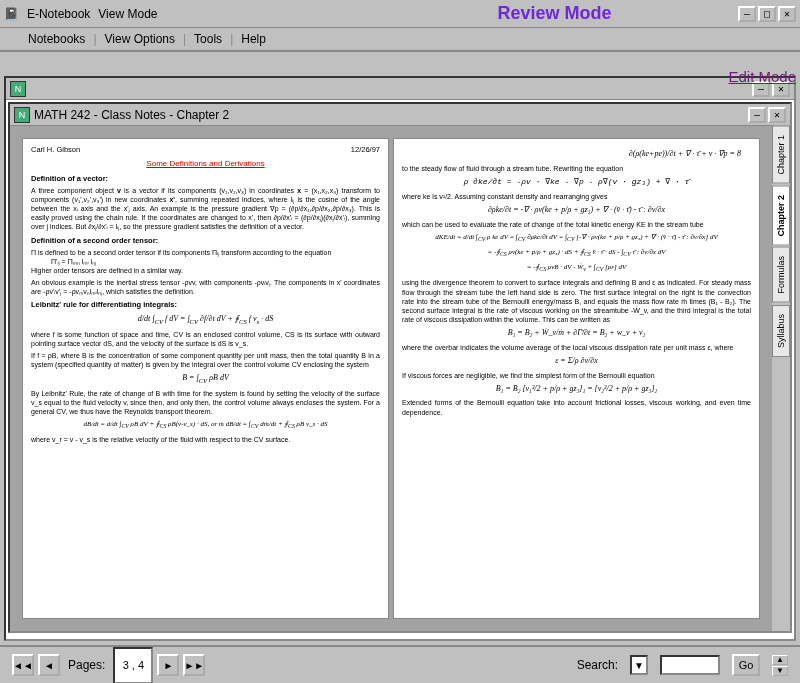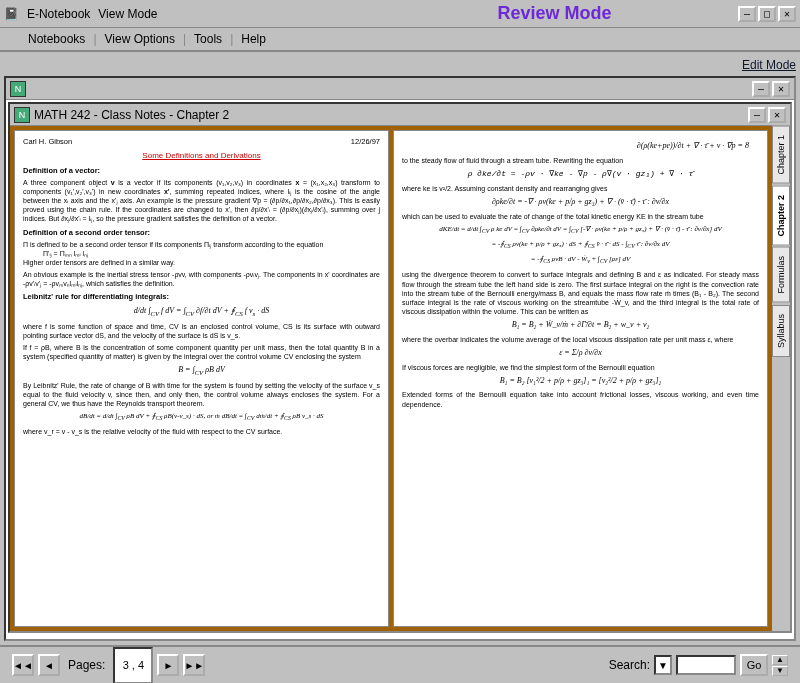--- a/index.html
+++ b/index.html
@@ -69,26 +69,26 @@
       background: #c0c0c0;
       padding: 4px;
       height: calc(683px - 28px - 24px - 38px);
       position: relative;
       overflow: hidden;
     }
 
     
     .edit-mode-btn {
       position: absolute;
-      top: 6px;
+      top: 16px;
       right: 4px;
-      color: #0f172a;
+      color: #701a75;
       text-decoration: underline;
       cursor: pointer;
-      font-size: 12px;
+      font-size: 15px;
       z-index: 10;
     }
 
     
     .notebook-outer {
       border: 2px inset #888;
       background: #fff;
       margin-top: 20px;
       height: calc(100% - 20px);
       position: relative;
@@ -152,23 +152,23 @@
     .content-wrapper {
       display: flex;
       height: calc(100% - 22px);
     }
 
     
     .pages-area {
       display: flex;
       flex: 1;
       overflow: hidden;
-      background: #a16207;
+      background: #a3a3a3;
       gap: 4px;
-      padding: 4px;
+      padding: 12px;
     }
 
     .page {
       flex: 1;
       background: #fff;
       border: 1px solid #888;
       overflow: hidden;
       padding: 6px 8px;
       font-size: 7.5px;
       line-height: 1.35;
@@ -277,21 +277,21 @@
       background: #fff;
       width: 40px;
       height: 37px;
       text-align: center;
       font-size: 11px;
     }
 
     .search-area {
       display: flex;
       align-items: center;
-      gap: 4px;
+      gap: 12px;
     }
 
     .search-label {
       font-size: 12px;
     }
 
     .search-dropdown {
       border: 2px inset #888;
       background: #fff;
       width: 18px;

